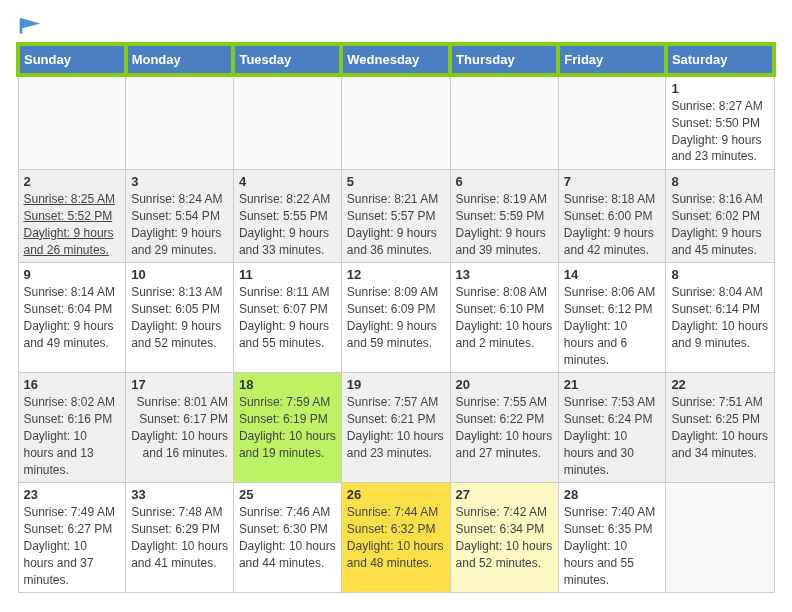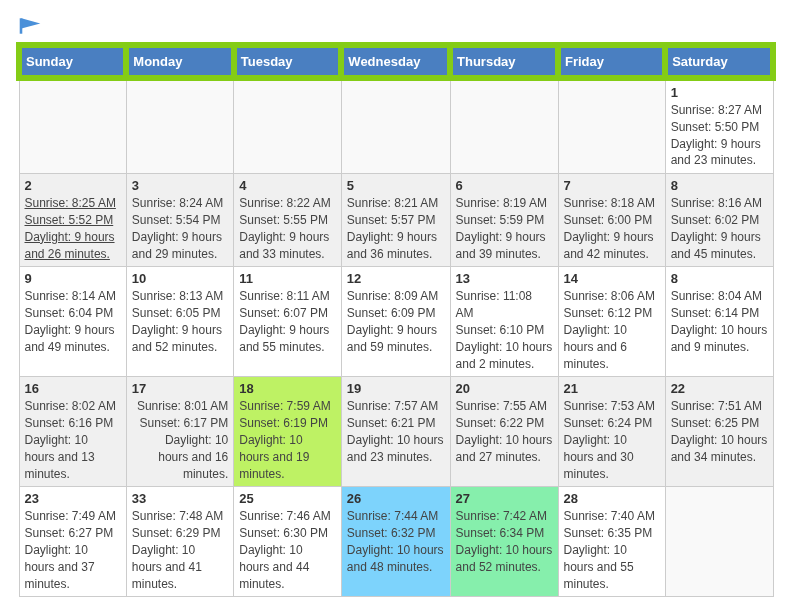--- a/index.html
+++ b/index.html
@@ -52,21 +52,21 @@
       border-collapse: collapse;
       border: 1px solid #ccc;
     }
     .calendar th {
       background-color: #4a7fc1;
       color: #fff;
       font-size: 13px;
       font-weight: bold;
       padding: 6px 4px;
       text-align: left;
-      border: 6px solid #84cc16;
+      border: 4px solid #84cc16;
     }
     .calendar td {
       width: 110px;
       vertical-align: top;
       border: 1px solid #ccc;
       padding: 4px 5px;
       font-size: 10.5px;
       color: #333;
       height: 90px;
     }
@@ -201,21 +201,21 @@
 Daylight: 9 hours and 55 minutes.</div>
         </td>
         <td style="background-color: rgb(255, 255, 255);">
           <span class="day-number">12</span>
           <div class="day-info" style="white-space: pre-line;">Sunrise: 8:09 AM
 Sunset: 6:09 PM
 Daylight: 9 hours and 59 minutes.</div>
         </td>
         <td style="background-color: rgb(255, 255, 255);">
           <span class="day-number">13</span>
-          <div class="day-info" style="white-space: pre-line;">Sunrise: 11:08 AM
+          <div class="day-info" style="white-space: pre-line;">Sunrise: 8:08 AM
 Sunset: 6:10 PM
 Daylight: 10 hours and 2 minutes.</div>
         </td>
         <td style="background-color: rgb(255, 255, 255);">
           <span class="day-number">14</span>
           <div class="day-info" style="white-space: pre-line;">Sunrise: 8:06 AM
 Sunset: 6:12 PM
 Daylight: 10 hours and 6 minutes.</div>
         </td>
         <td style="background-color: rgb(255, 255, 255);">
@@ -281,27 +281,27 @@
           <div class="day-info" style="white-space: pre-line;">Sunrise: 7:48 AM
 Sunset: 6:29 PM
 Daylight: 10 hours and 41 minutes.</div>
         </td>
         <td style="background-color: rgb(255, 255, 255);">
           <span class="day-number">25</span>
           <div class="day-info" style="white-space: pre-line;">Sunrise: 7:46 AM
 Sunset: 6:30 PM
 Daylight: 10 hours and 44 minutes.</div>
         </td>
-        <td style="background-color: #7dd3fc;">
+        <td style="background-color: #fde047;">
           <span class="day-number">26</span>
           <div class="day-info" style="white-space: pre-line;">Sunrise: 7:44 AM
 Sunset: 6:32 PM
 Daylight: 10 hours and 48 minutes.</div>
         </td>
-        <td style="background-color: #86efac;">
+        <td style="background-color: #fef9c3;">
           <span class="day-number">27</span>
           <div class="day-info" style="white-space: pre-line;">Sunrise: 7:42 AM
 Sunset: 6:34 PM
 Daylight: 10 hours and 52 minutes.</div>
         </td>
         <td style="background-color: rgb(255, 255, 255);">
           <span class="day-number">28</span>
           <div class="day-info" style="white-space: pre-line;">Sunrise: 7:40 AM
 Sunset: 6:35 PM
 Daylight: 10 hours and 55 minutes.</div>

